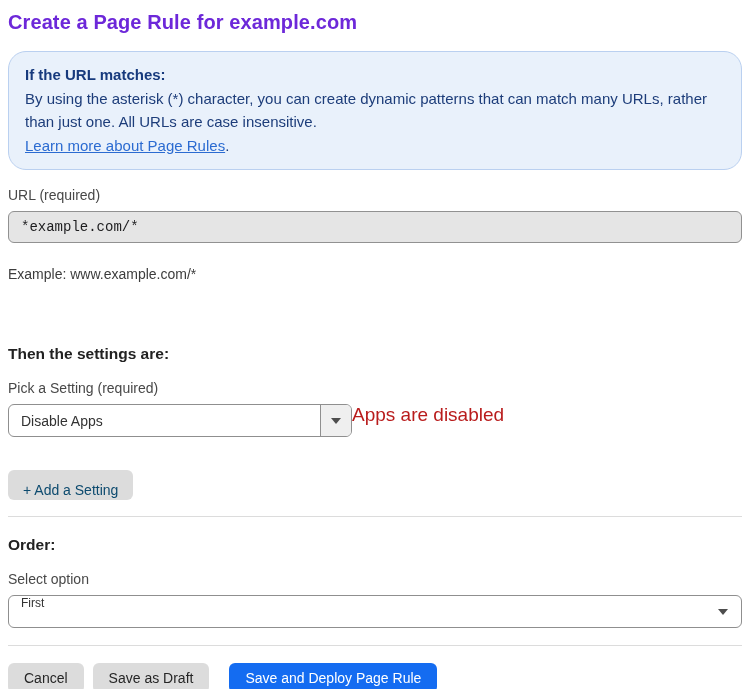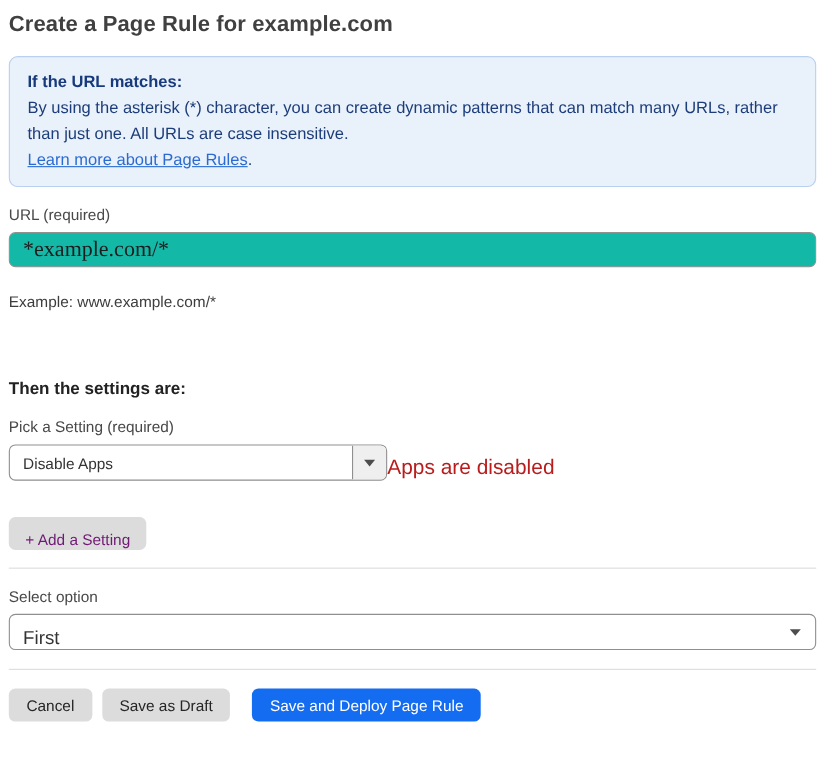--- a/index.html
+++ b/index.html
@@ -10,30 +10,30 @@
     color: #262626;
   }
   .page {
     width: 750px;
     min-height: 689px;
     padding: 8px 8px 14px 8px;
   }
   .page-title {
     font-size: 20px;
     font-weight: bold;
-    color: #404040;
+    color: #6d28d9;
     letter-spacing: 0.1px;
     margin-top: 3px;
   }
   
   .info-box {
     margin-top: 17px;
     background: #e9f1fb;
     border: 1px solid #bad0f0;
-    border-radius: 8px;
+    border-radius: 18px;
     padding: 11px 16px 12px 16px;
     color: #1d3d7a;
     font-size: 15px;
     line-height: 23.5px;
   }
   .info-box .info-heading {
     font-weight: bold;
     color: #173a7d;
   }
   .info-box a.info-link {
@@ -53,41 +53,41 @@
     color: #3d3d3d;
     margin-top: 22px;
     line-height: 18px;
   }
   
   .url-input {
     display: block;
     width: 100%;
     margin-top: 8px;
     height: 32px;
-    background: #14b8a6;
+    background: #e5e5e5;
     border: 1px solid #919191;
     border-radius: 6px;
     padding: 0 12px;
-    font-family: Liberation Serif, serif;
-    font-size: 20px;
+    font-family: Liberation Mono, monospace;
+    font-size: 14px;
     color: #1d1d1f;
     outline: none;
   }
   
   .section-heading {
     font-size: 15.5px;
     font-weight: bold;
     color: #222222;
   }
   .settings-heading { margin-top: 62px; }
   .order-heading { margin-top: 19px; }
   
   .setting-row {
     display: flex;
-    align-items: flex-end;
+    align-items: flex-start;
     margin-top: 8px;
   }
   .setting-select {
     display: flex;
     width: 344px;
     height: 33px;
     border: 1px solid #8f8f8f;
     border-radius: 6px;
     background: #ffffff;
     overflow: hidden;
@@ -123,41 +123,41 @@
   
   .add-setting-btn {
     margin-top: 33px;
     height: 30px;
     padding: 12px 15px;
     background: #dcdcdc;
     border: none;
     border-radius: 6px;
     font-family: "Liberation Sans", "DejaVu Sans", sans-serif;
     font-size: 14px;
-    color: #701a75;
+    color: #0c4a6e;
     cursor: pointer;
   }
   .divider {
     border: none;
     border-top: 1px solid #dcdcdc;
     margin-top: 16px;
   }
   
   .order-select {
     position: relative;
     margin-top: 8px;
     height: 33px;
     width: 100%;
     border: 1px solid #8f8f8f;
     border-radius: 6px;
     background: #ffffff;
     display: flex;
-    align-items: flex-end;
+    align-items: flex-start;
     padding: 0 12px;
-    font-size: 17px;
+    font-size: 12px;
     color: #333333;
     cursor: pointer;
   }
   .order-select .caret-down {
     position: absolute;
     right: 13px;
     top: 13px;
   }
   
   .footer-divider { margin-top: 17px; }
@@ -213,20 +213,21 @@
         <span class="caret-down"></span>
       </span>
     </div>
     <span class="setting-status">Apps are disabled</span>
   </div>
 
   <button class="add-setting-btn">+ Add a Setting</button>
 
   <hr class="divider">
 
+  <div class="section-heading order-heading">Order:</div>
 
   <div class="field-label">Select option</div>
   <div class="order-select">
     <span>First</span>
     <span class="caret-down"></span>
   </div>
 
   <hr class="divider footer-divider">
 
   <div class="footer-buttons">

